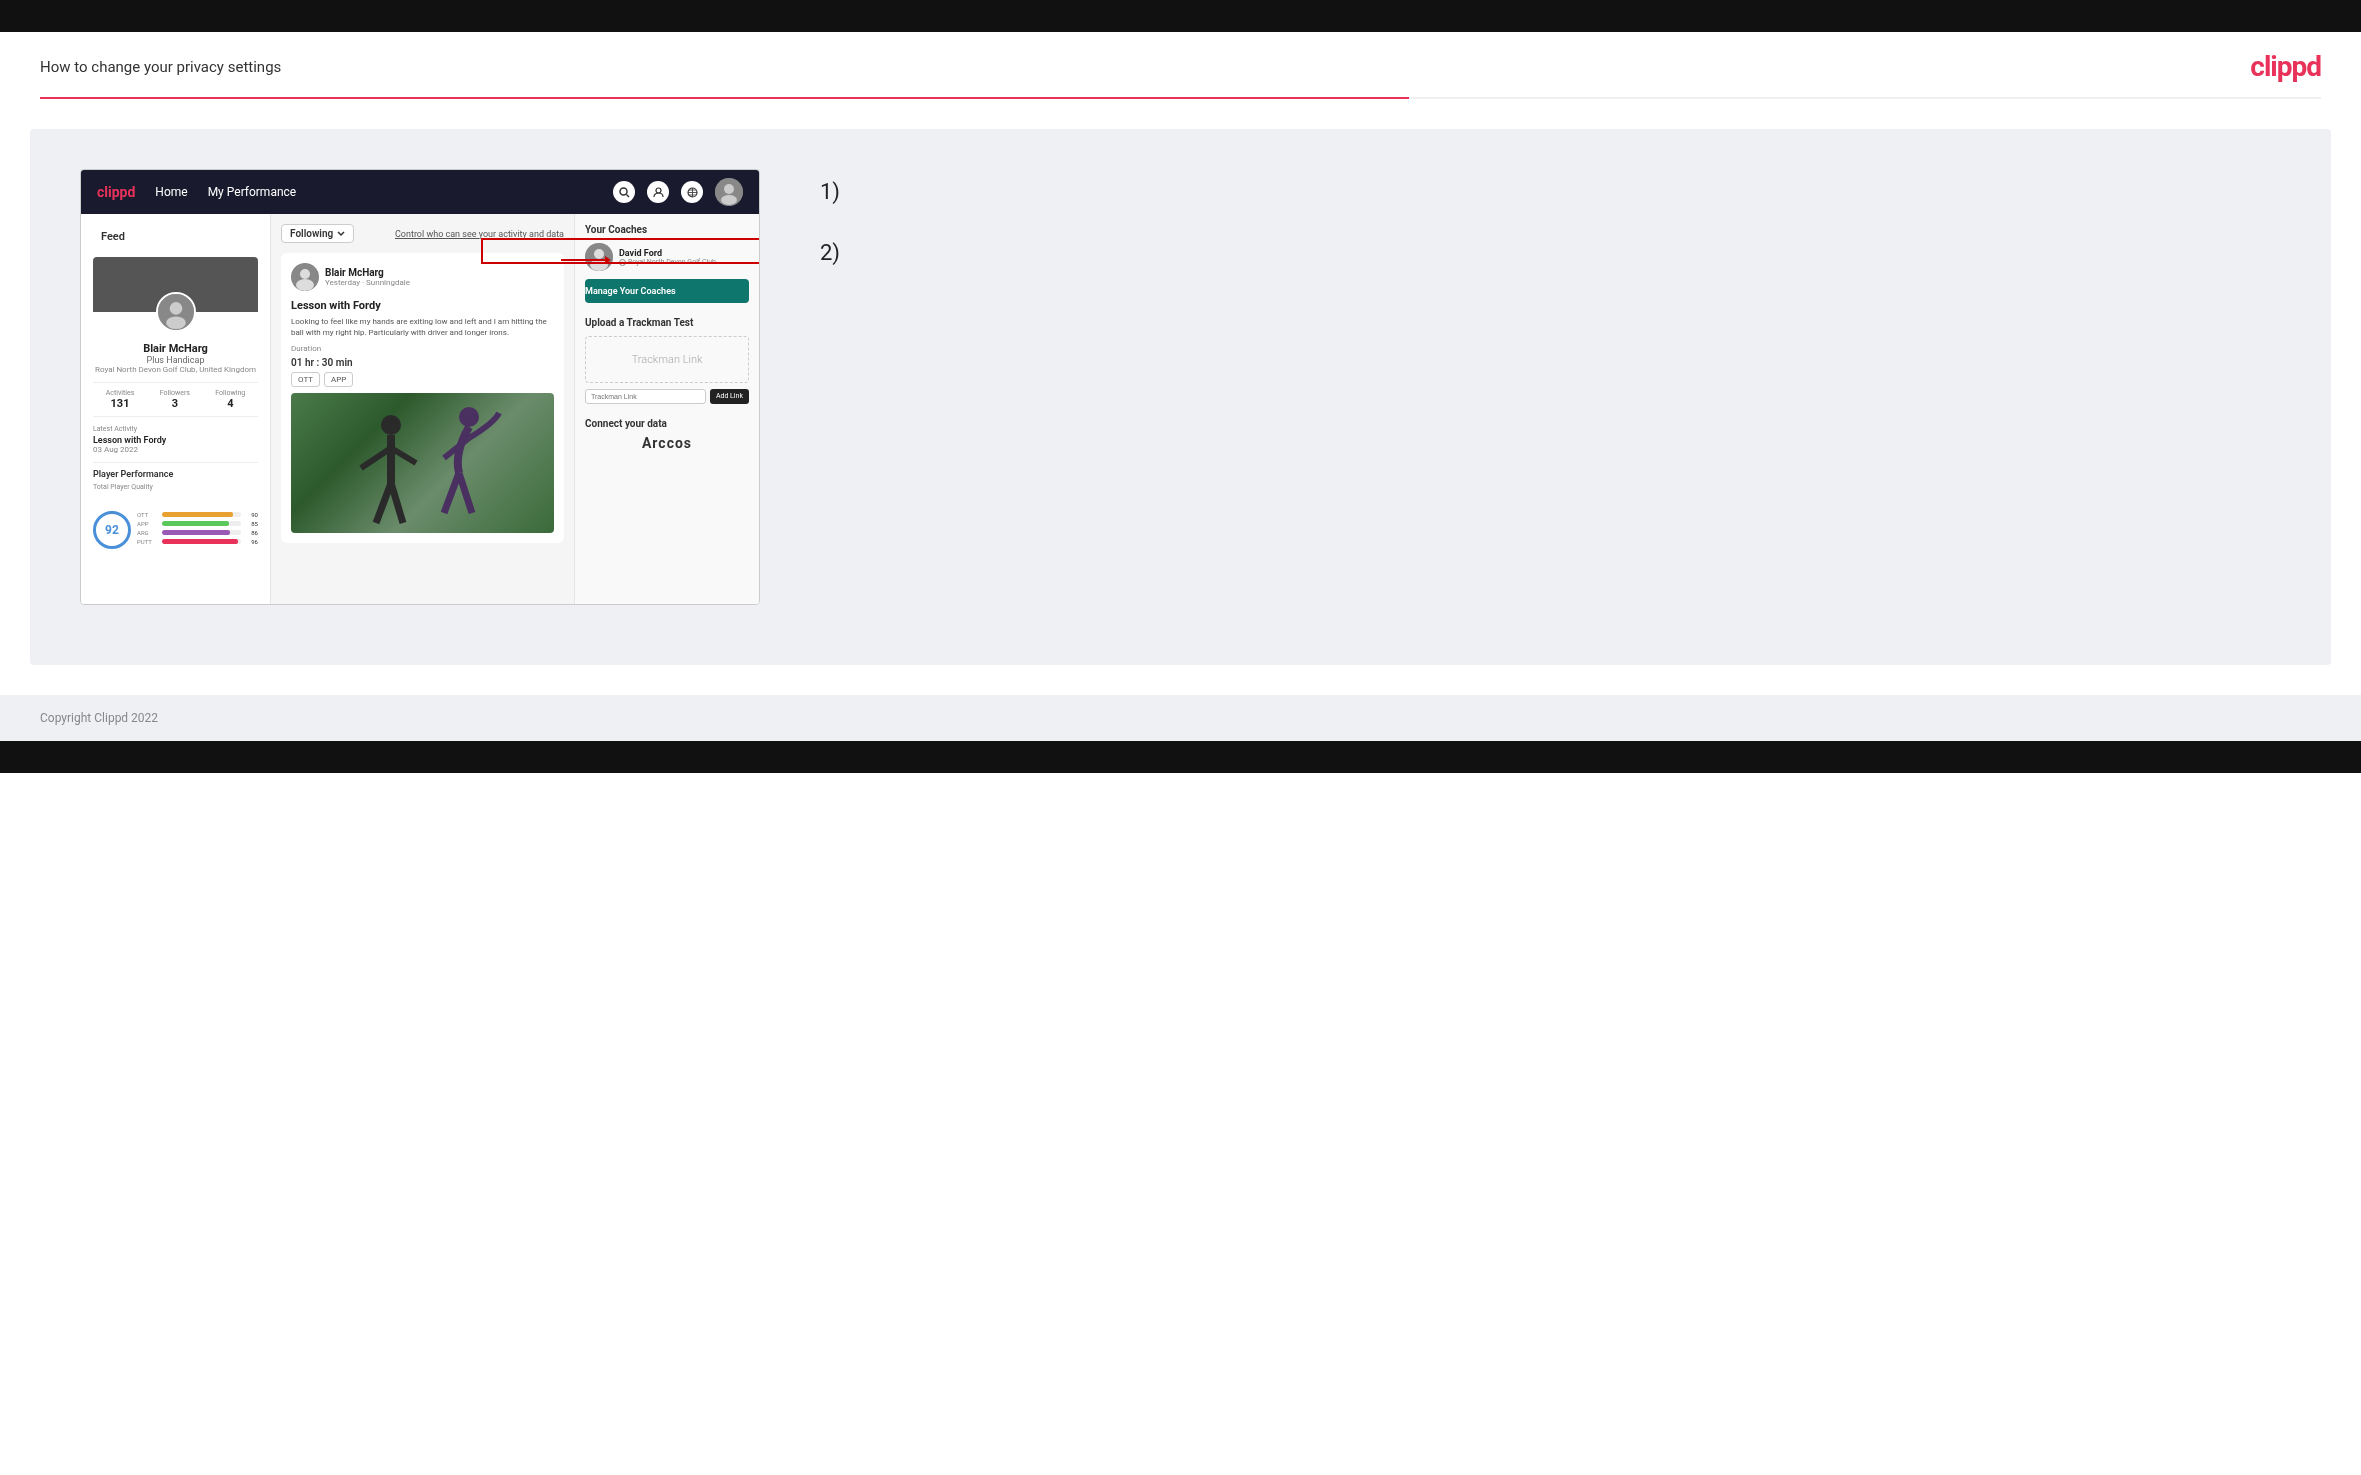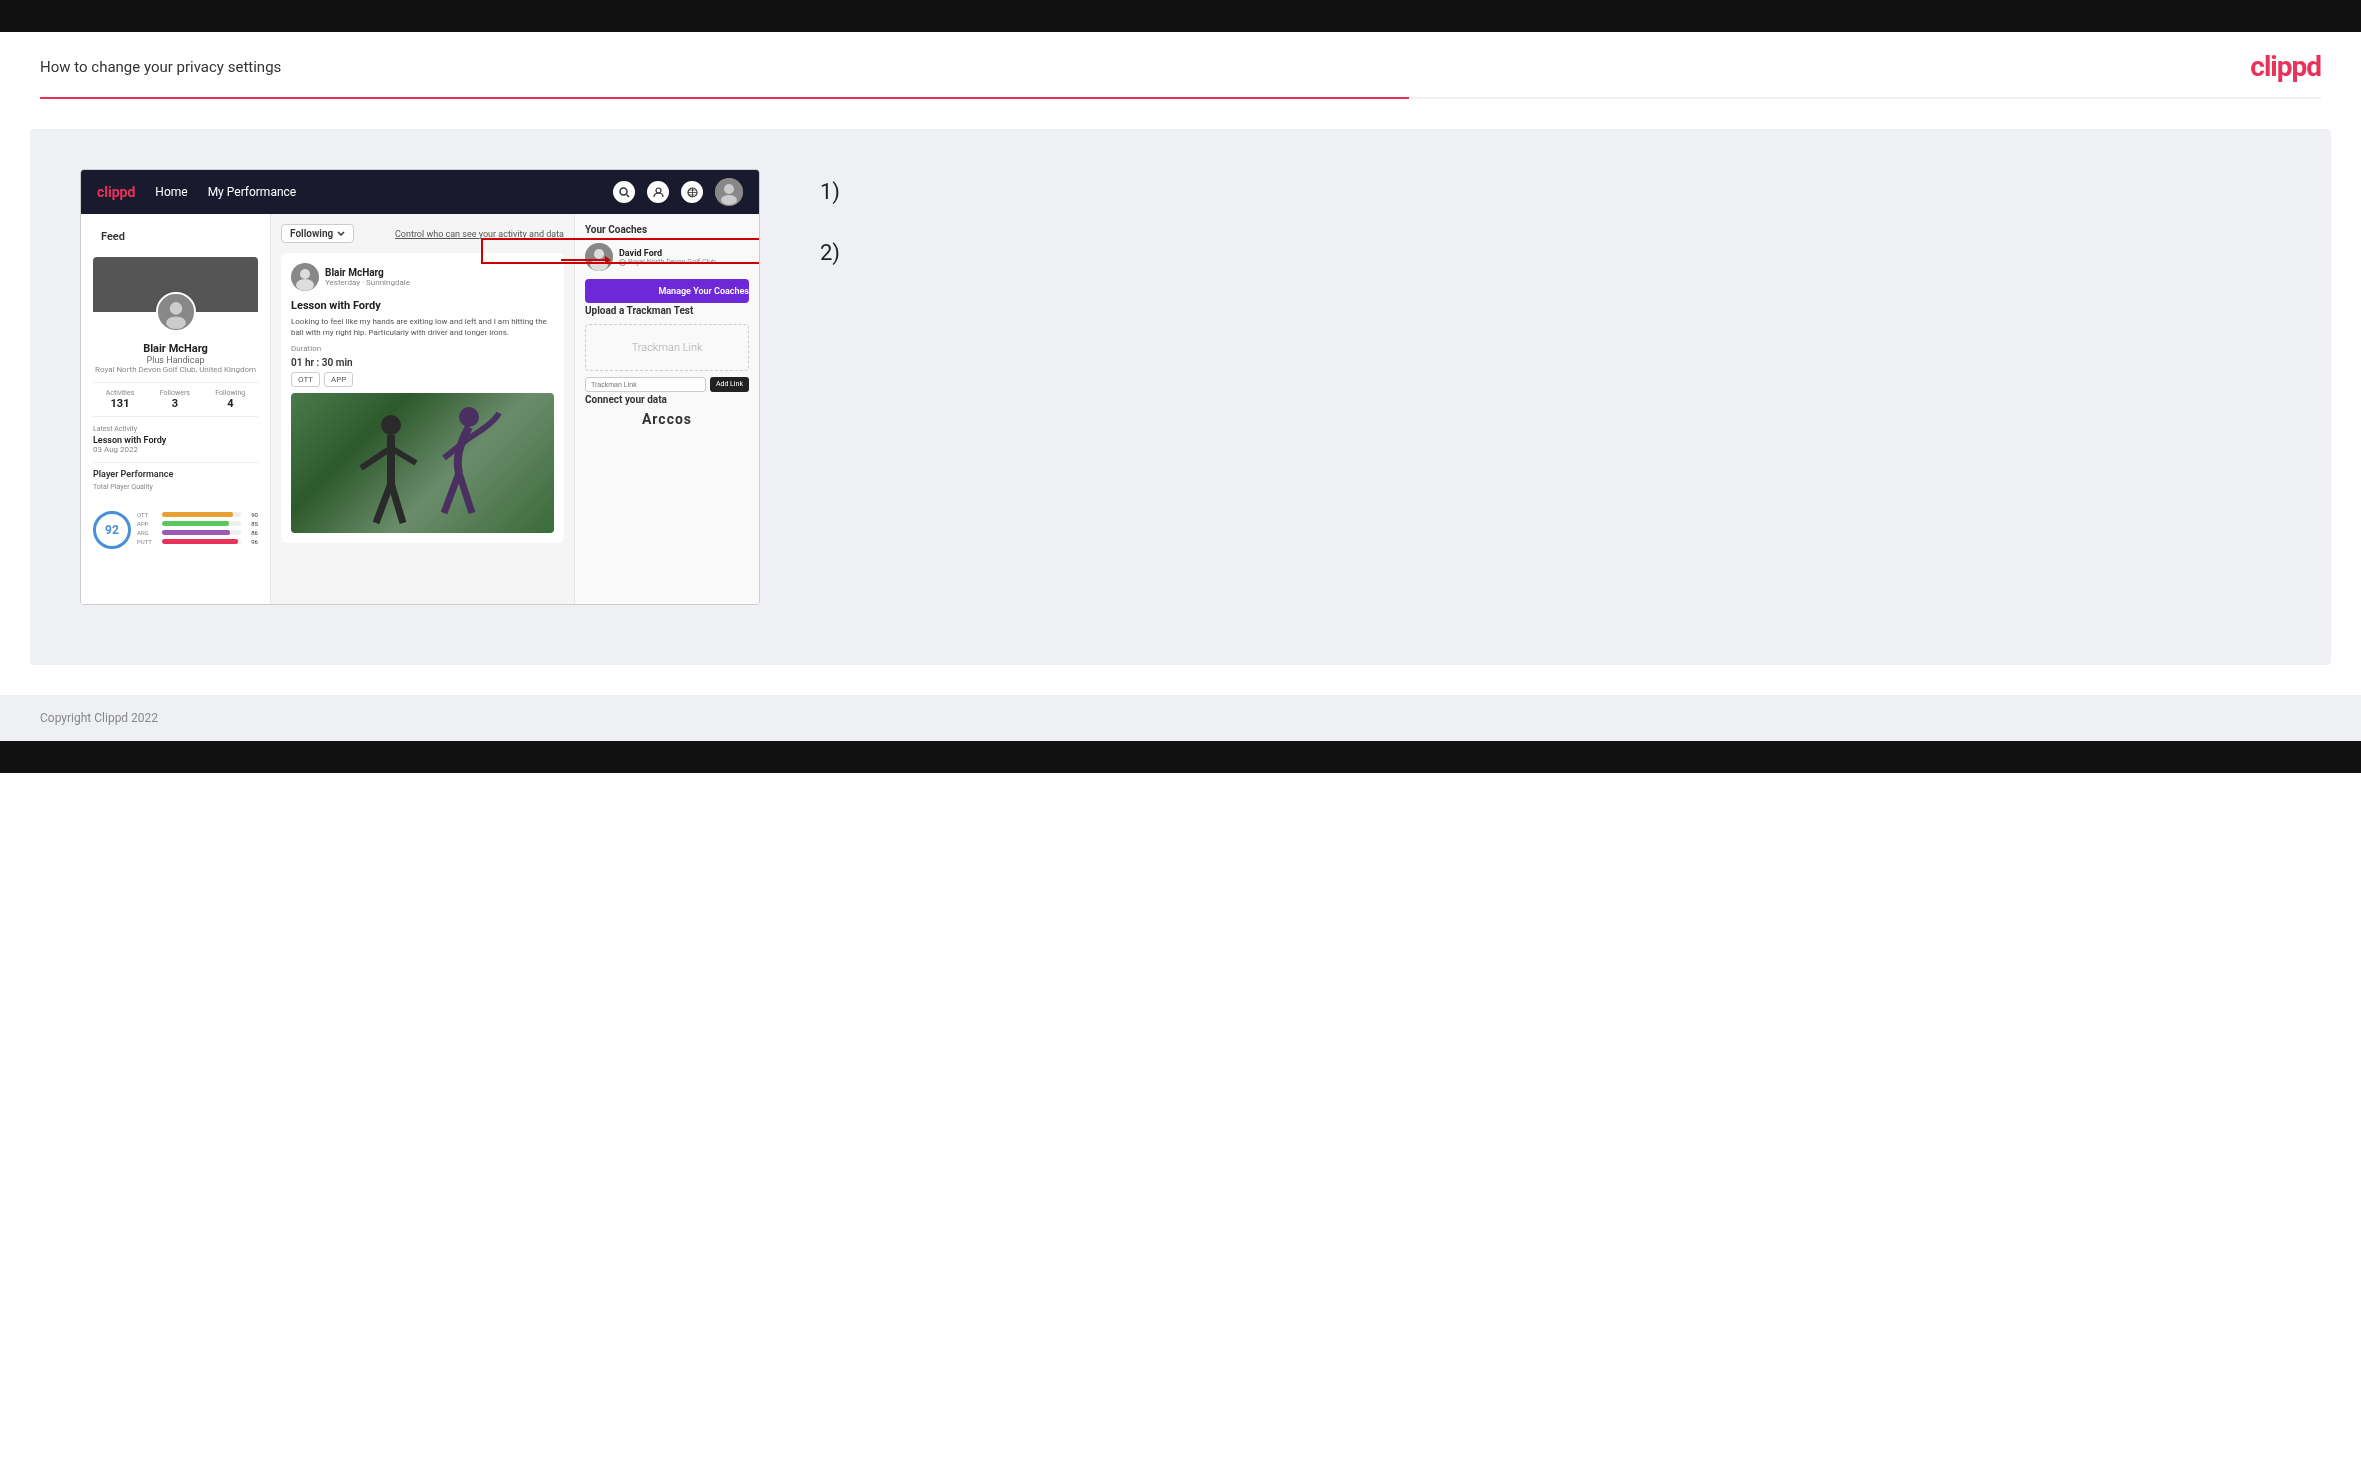--- a/index.html
+++ b/index.html
@@ -404,21 +404,21 @@
     
     .app-right {
       width: 185px;
       flex-shrink: 0;
       background: #f9f9f9;
       border-left: 1px solid #e5e5e5;
       padding: 10px;
       overflow-y: auto;
     }
     .right-section {
-      margin-bottom: 2px;
+      margin-bottom: 14px;
     }
     .right-section-title {
       font-size: 10px;
       font-weight: 700;
       color: #333;
       margin-bottom: 8px;
     }
     .coach-row {
       display: flex;
       align-items: center;
@@ -438,25 +438,25 @@
     }
     .coach-club {
       display: flex;
       align-items: center;
       gap: 2px;
       font-size: 7px;
       color: #888;
     }
     .manage-coaches-btn {
       width: 100%;
-      background: #6d28d9;
+      background: #0f766e;
       color: #fff;
       font-size: 9px;
       font-weight: 600;
-      text-align: right;
+      text-align: left;
       padding: 7px 0;
       border-radius: 4px;
       cursor: pointer;
     }
     .upload-section .upload-box {
       border: 1px dashed #ccc;
       border-radius: 4px;
       padding: 16px 8px;
       text-align: center;
       color: #aaa;

